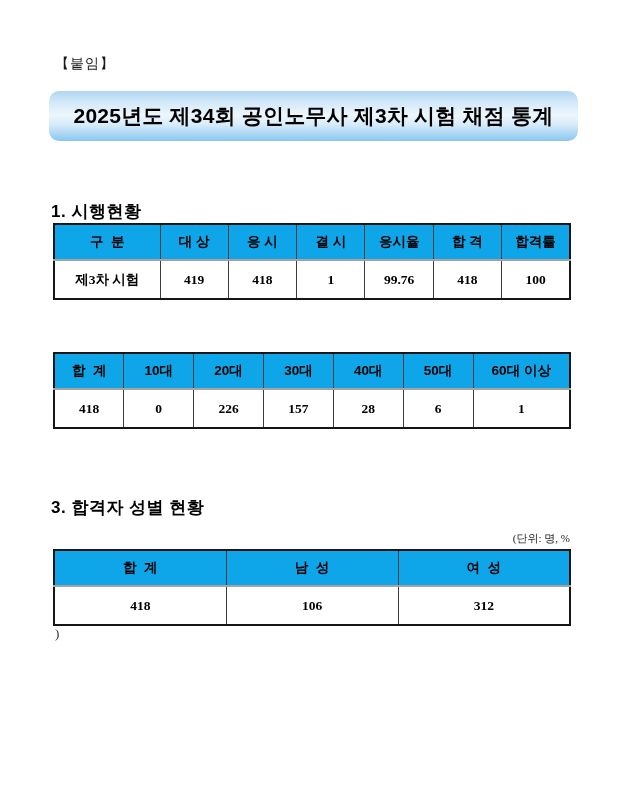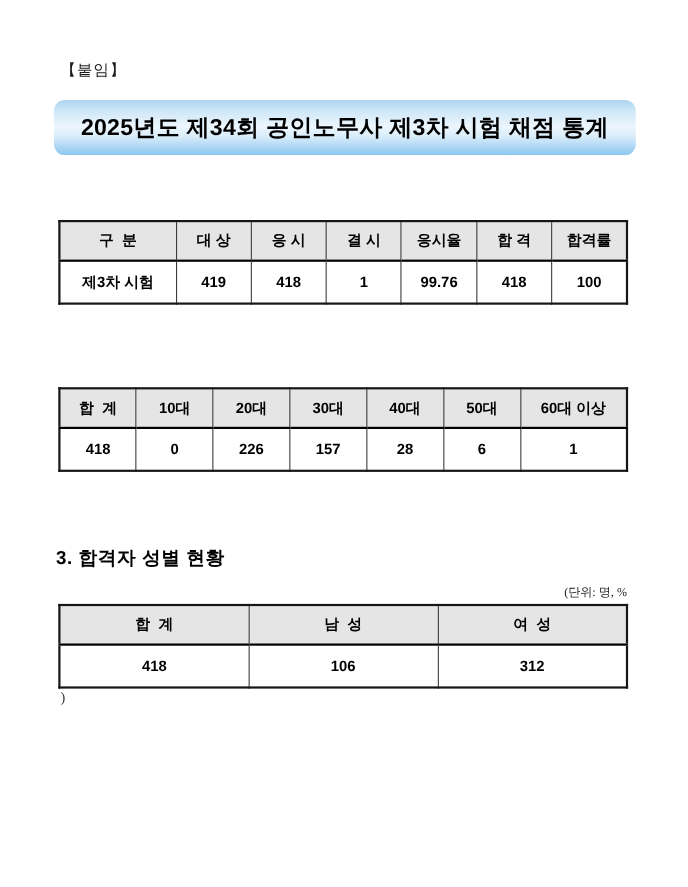--- a/index.html
+++ b/index.html
@@ -72,25 +72,25 @@
     border: 1px solid #3c3c3c;
     text-align: center;
     vertical-align: middle;
     font-weight: bold;
     font-size: 13.5px;
     color: #000;
     white-space: pre;
     padding: 0;
   }
   table.stats th {
-    background: #e5e5e5;
+    background: #0ea5e9;
     height: 34px;
-    border-bottom: 2px solid #000000;
-  }
-  table.stats td { height: 37px; }
+    border-bottom: 2px solid #a3a3a3;
+  }
+  table.stats td { height: 37px; font-family: Liberation Serif, serif; }
   .sec1 col:nth-child(1) { width: 106px; }
   .sec2 col:nth-child(7) { width: 97px; }
   .trailing-paren {
     position: absolute;
     left: 55px; top: 626px;
     font-family: "Liberation Serif", "DejaVu Serif", serif;
     font-size: 13px;
     color: #333;
   }
 </style>
@@ -98,20 +98,21 @@
 <body>
 
 <div class="page">
   <div class="attachment">【붙임】</div>
 
   <div class="banner">
     <span class="banner-title">2025년도 제34회 공인노무사 제3차 시험 채점 통계</span>
   </div>
 
   <section class="sec sec1">
+      <h2 class="sec-heading">1. 시행현황</h2>
       <table class="stats">
         <colgroup>
           <col>
           <col>
           <col>
           <col>
           <col>
           <col>
           <col>
         </colgroup>

